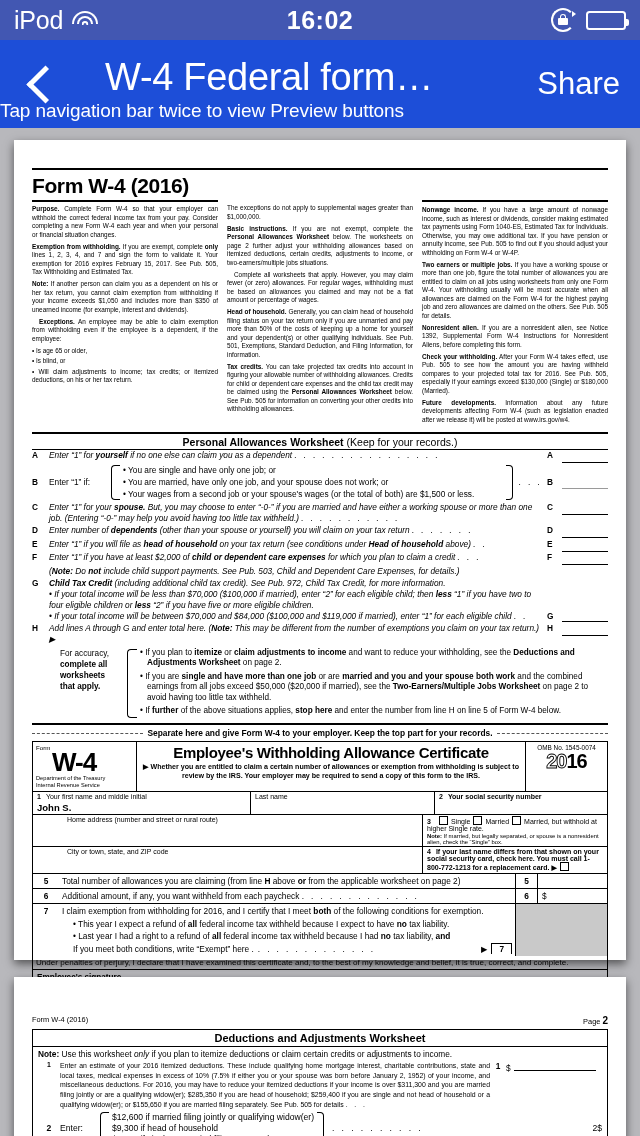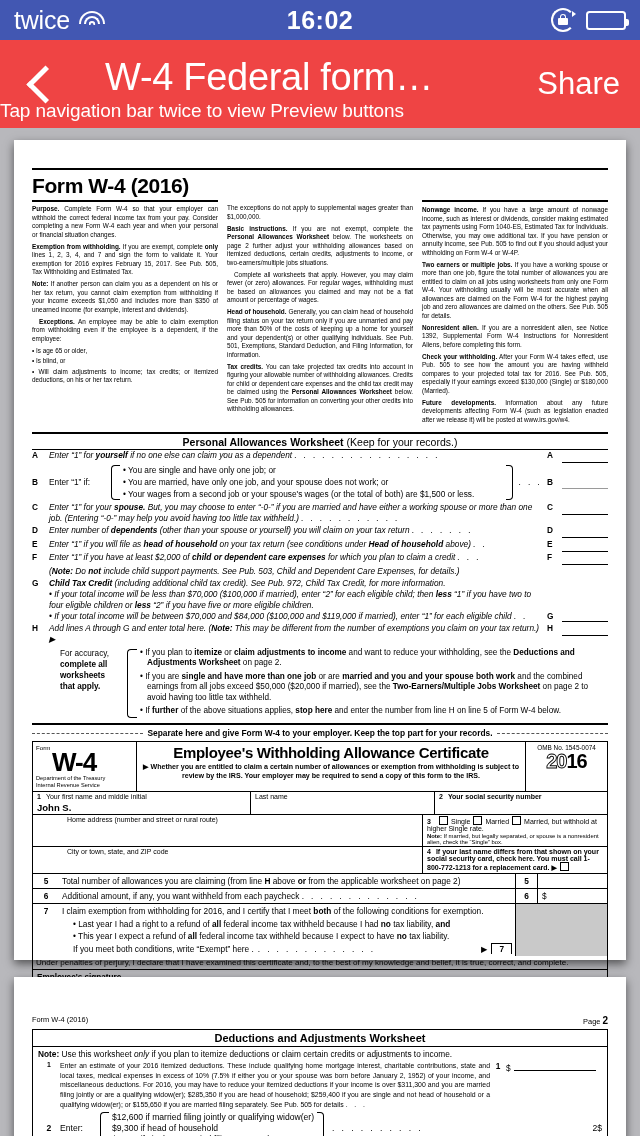--- a/index.html
+++ b/index.html
@@ -51,21 +51,21 @@
     border-left:4px solid #fff; border-top:3px solid transparent; border-bottom:3px solid transparent;
   }
   .battery{ width:40px; height:19px; border:2px solid #fff; border-radius:3.5px; position:relative; padding:2px;}
   .battery:after{ content:""; position:absolute; right:-5px; top:6px; width:3px; height:7px;
      background:#fff; border-radius:0 2px 2px 0;}
   .battery .fill{ height:100%; background:#fff; border-radius:1.5px; }
 
   
   .navbar{
     position:absolute; top:40px; left:0; width:640px; height:88px;
-    background:#ef4444; color:#fff;
+    background:#1d4ed8; color:#fff;
   }
   .nav-back{
     position:absolute; left:18px; top:16px; width:48px; height:56px;
     display:flex; align-items:center; justify-content:center; cursor:pointer;
   }
   .nav-back:before{
     content:""; width:22px; height:22px;
     border-left:5px solid #fff; border-bottom:5px solid #fff;
     transform:rotate(45deg); margin-left:6px;
   }
@@ -220,21 +220,21 @@
   .p2brace{ display:flex; align-items:center; font-size:8.6px; padding:0 5px;}
   .p2brace .en{ width:22px; flex:none; font-weight:bold; text-align:center;}
   .p2brace .el{ width:40px; flex:none; }
   .p2brace .lines div{ padding:0.5px 0; }
 </style>
 </head>
 <body>
 
 <div class="statusbar">
   <div class="sb-left">
-    <span class="sb-carrier">twice</span>
+    <span class="sb-carrier">iPod</span>
     <span class="wifi">
         <i></i>
         <i></i>
         <i></i>
       </span>
   </div>
   <div class="sb-time">16:02</div>
   <div class="sb-right">
     <span class="rotlock">
       <span class="ring"></span>
@@ -439,22 +439,22 @@
         <div class="lnum2">6</div>
         <div class="lbox"><span>$</span></div>
       </div>
 
       <div class="l7wrap">
         <div class="l7left">
           <div class="lrow" style="border-bottom:none">
             <div class="ln">7</div>
             <div class="ltxt" id="l7t">I claim exemption from withholding for 2016, and I certify that I meet <b>both</b> of the following conditions for exemption.</div>
           </div>
+          <div class="sub7" id="l7b2">• This year I expect a refund of <b>all</b> federal income tax withheld because I expect to have <b>no</b> tax liability.</div>
           <div class="sub7" id="l7b1">• Last year I had a right to a refund of <b>all</b> federal income tax withheld because I had <b>no</b> tax liability, <b>and</b></div>
-          <div class="sub7" id="l7b2">• This year I expect a refund of <b>all</b> federal income tax withheld because I expect to have <b>no</b> tax liability.</div>
           <div class="sub7" style="display:flex;align-items:center;gap:4px;padding-bottom:2px">
             <span id="l7b3">If you meet both conditions, write “Exempt” here .</span>
             <span class="dots" style="flex:1">. . . . . . . . . . . . .</span>
             <span>▶</span>
             <span style="border:1.1px solid #000;border-bottom:none;padding:0 7px;font-weight:bold">7</span>
           </div>
         </div>
         <div class="l7right"></div>
       </div>
 

